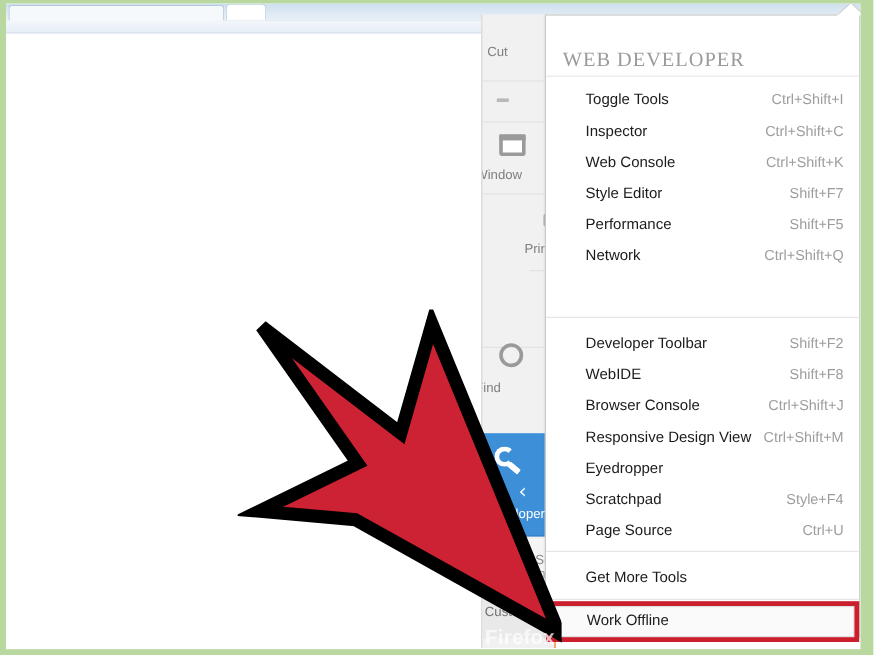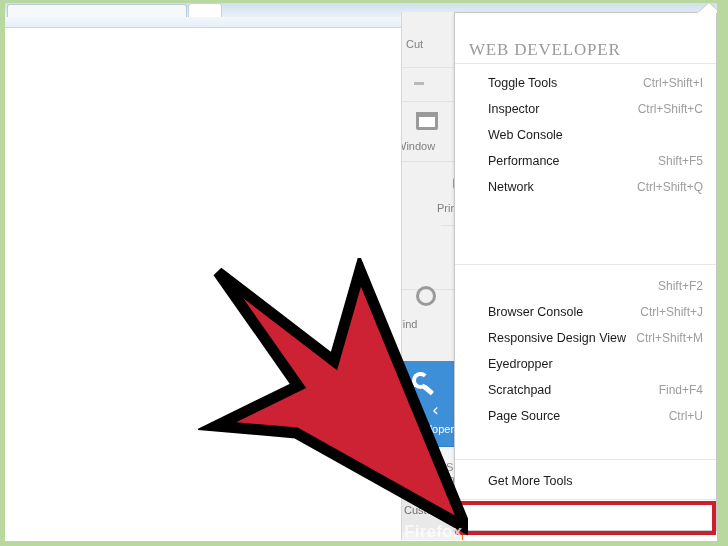--- a/index.html
+++ b/index.html
@@ -501,70 +501,83 @@
         <div class="menu-item">
           <span class="mi-label">Toggle Tools</span>
           <span class="mi-shortcut">Ctrl+Shift+I</span>
         </div>
         <div class="menu-item">
           <span class="mi-label">Inspector</span>
           <span class="mi-shortcut">Ctrl+Shift+C</span>
         </div>
         <div class="menu-item">
           <span class="mi-label">Web Console</span>
+          <span class="mi-shortcut">Ctrl+Shift+K</span>
+        </div>
+        <div class="menu-item">
+          <span class="mi-label">Style Editor</span>
+          <span class="mi-shortcut">Shift+F7</span>
         </div>
         <div class="menu-item">
           <span class="mi-label">Performance</span>
           <span class="mi-shortcut">Shift+F5</span>
         </div>
         <div class="menu-item">
           <span class="mi-label">Network</span>
           <span class="mi-shortcut">Ctrl+Shift+Q</span>
         </div>
       </div>
 
       <div class="group-sep" style="top:252px;"></div>
 
       <div class="menu-group" style="top:261px;">
         <div class="menu-item">
+          <span class="mi-label">Developer Toolbar</span>
           <span class="mi-shortcut">Shift+F2</span>
+        </div>
+        <div class="menu-item">
+          <span class="mi-label">WebIDE</span>
+          <span class="mi-shortcut">Shift+F8</span>
         </div>
         <div class="menu-item">
           <span class="mi-label">Browser Console</span>
           <span class="mi-shortcut">Ctrl+Shift+J</span>
         </div>
         <div class="menu-item">
           <span class="mi-label">Responsive Design View</span>
           <span class="mi-shortcut">Ctrl+Shift+M</span>
         </div>
         <div class="menu-item">
           <span class="mi-label">Eyedropper</span>
           <span class="mi-shortcut"></span>
         </div>
         <div class="menu-item">
           <span class="mi-label">Scratchpad</span>
-          <span class="mi-shortcut">Find+F4</span>
+          <span class="mi-shortcut">Style+F4</span>
         </div>
         <div class="menu-item">
           <span class="mi-label">Page Source</span>
           <span class="mi-shortcut">Ctrl+U</span>
         </div>
       </div>
 
       <div class="group-sep" style="top:447px;"></div>
 
       <div class="menu-group" style="top:456px;">
         <div class="menu-item">
           <span class="mi-label">Get More Tools</span>
           <span class="mi-shortcut"></span>
         </div>
       </div>
 
       <div class="group-sep" style="top:487px;"></div>
 
+      <div id="work-offline-row">
+        <span id="work-offline-label">Work Offline</span>
+      </div>
       <div id="work-offline-highlight"></div>
 
     </div>
 
   </div>
 
   <svg id="callout-arrow" viewBox="0 0 270 280">
     <polygon points="20,14 136,103 162,12 268,270 98,175 18,168 100,128" fill="#cc2233" stroke="#000000" stroke-width="11" stroke-linejoin="miter"></polygon>
   </svg>
 

